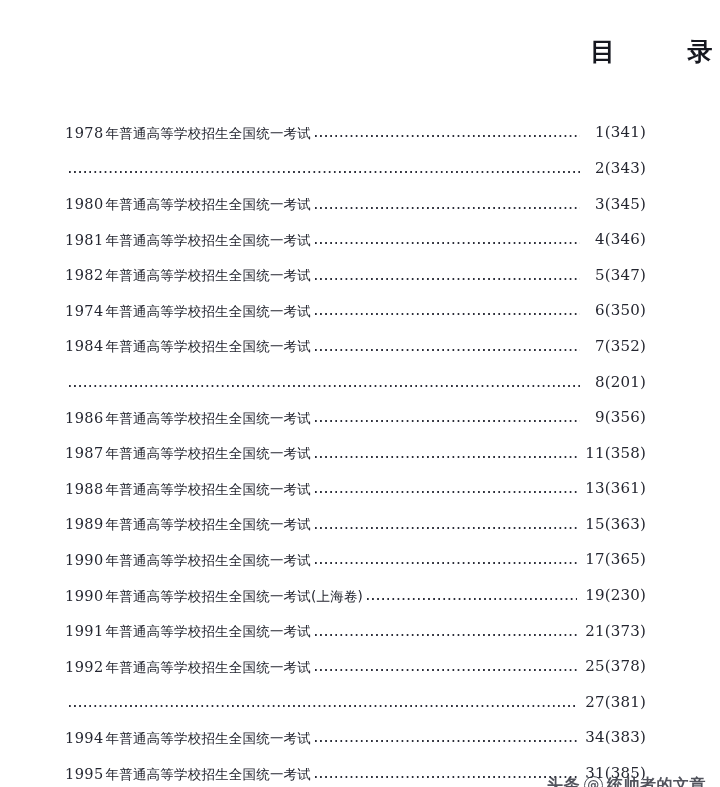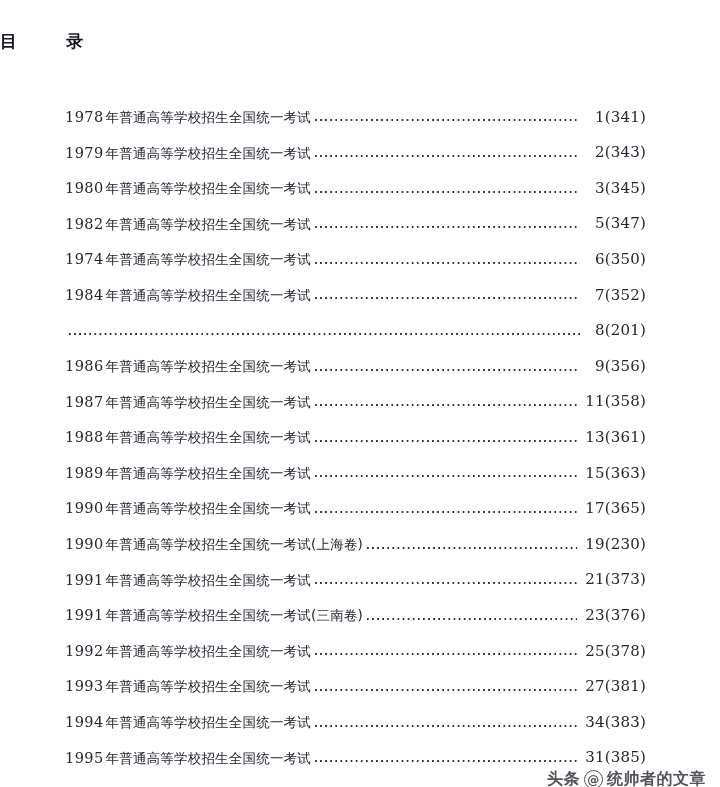--- a/index.html
+++ b/index.html
@@ -19,22 +19,22 @@
 
   .page {
     position: relative;
     width: 720px;
     height: 787px;
     box-sizing: border-box;
   }
 
   
   .toc-title {
-    text-align: left;
-    font-size: 17px;
+    text-align: right;
+    font-size: 25px;
     font-weight: 700;
     letter-spacing: 0.30em;
     color: #15171f;
     padding-top: 20px;
     line-height: 1.2;
     font-family: "DejaVu Sans", "Liberation Sans", sans-serif;
     white-space: pre;
   }
 
   
@@ -43,21 +43,21 @@
     padding: 0;
     list-style: none;
     position: absolute;
     left: 65px;
     right: 74px;
     top: 88px;
   }
 
   .toc-entry {
     display: flex;
-    align-items: center;
+    align-items: flex-end;
     width: 100%;
     height: 35.6px;
     font-size: 14.5px;
     line-height: 1;
     color: #23252f;
     white-space: nowrap;
   }
 
   .entry-title {
     flex: 0 0 auto;
@@ -145,30 +145,34 @@
 
   <h1 class="toc-title">目    录</h1>
 
   <ul class="toc-list">
       <li class="toc-entry">
         <span class="entry-title"><span class="yr">1978</span><span class="cn">年普通高等学校招生全国统一考试</span></span>
         <span class="leader"></span>
         <span class="entry-page">1(341)</span>
       </li>
       <li class="toc-entry">
-        <span class="entry-title"><span class="yr">1979</span><span class="cn">年普通高等学校招生全国统一考试</span></span>
         <span class="leader"></span>
         <span class="entry-page">2(343)</span>
       </li>
       <li class="toc-entry">
         <span class="entry-title"><span class="yr">1980</span><span class="cn">年普通高等学校招生全国统一考试</span></span>
         <span class="leader"></span>
         <span class="entry-page">3(345)</span>
       </li>
       <li class="toc-entry">
+        <span class="entry-title"><span class="yr">1981</span><span class="cn">年普通高等学校招生全国统一考试</span></span>
+        <span class="leader"></span>
+        <span class="entry-page">4(346)</span>
+      </li>
+      <li class="toc-entry">
         <span class="entry-title"><span class="yr">1982</span><span class="cn">年普通高等学校招生全国统一考试</span></span>
         <span class="leader"></span>
         <span class="entry-page">5(347)</span>
       </li>
       <li class="toc-entry">
         <span class="entry-title"><span class="yr">1974</span><span class="cn">年普通高等学校招生全国统一考试</span></span>
         <span class="leader"></span>
         <span class="entry-page">6(350)</span>
       </li>
       <li class="toc-entry">
@@ -209,31 +213,25 @@
         <span class="entry-title"><span class="yr">1990</span><span class="cn">年普通高等学校招生全国统一考试(上海卷)</span></span>
         <span class="leader"></span>
         <span class="entry-page">19(230)</span>
       </li>
       <li class="toc-entry">
         <span class="entry-title"><span class="yr">1991</span><span class="cn">年普通高等学校招生全国统一考试</span></span>
         <span class="leader"></span>
         <span class="entry-page">21(373)</span>
       </li>
       <li class="toc-entry">
-        <span class="entry-title"><span class="yr">1991</span><span class="cn">年普通高等学校招生全国统一考试(三南卷)</span></span>
-        <span class="leader"></span>
-        <span class="entry-page">23(376)</span>
-      </li>
-      <li class="toc-entry">
         <span class="entry-title"><span class="yr">1992</span><span class="cn">年普通高等学校招生全国统一考试</span></span>
         <span class="leader"></span>
         <span class="entry-page">25(378)</span>
       </li>
       <li class="toc-entry">
-        <span class="entry-title"><span class="yr">1993</span><span class="cn">年普通高等学校招生全国统一考试</span></span>
         <span class="leader"></span>
         <span class="entry-page">27(381)</span>
       </li>
       <li class="toc-entry">
         <span class="entry-title"><span class="yr">1994</span><span class="cn">年普通高等学校招生全国统一考试</span></span>
         <span class="leader"></span>
         <span class="entry-page">34(383)</span>
       </li>
       <li class="toc-entry">
         <span class="entry-title"><span class="yr">1995</span><span class="cn">年普通高等学校招生全国统一考试</span></span>

